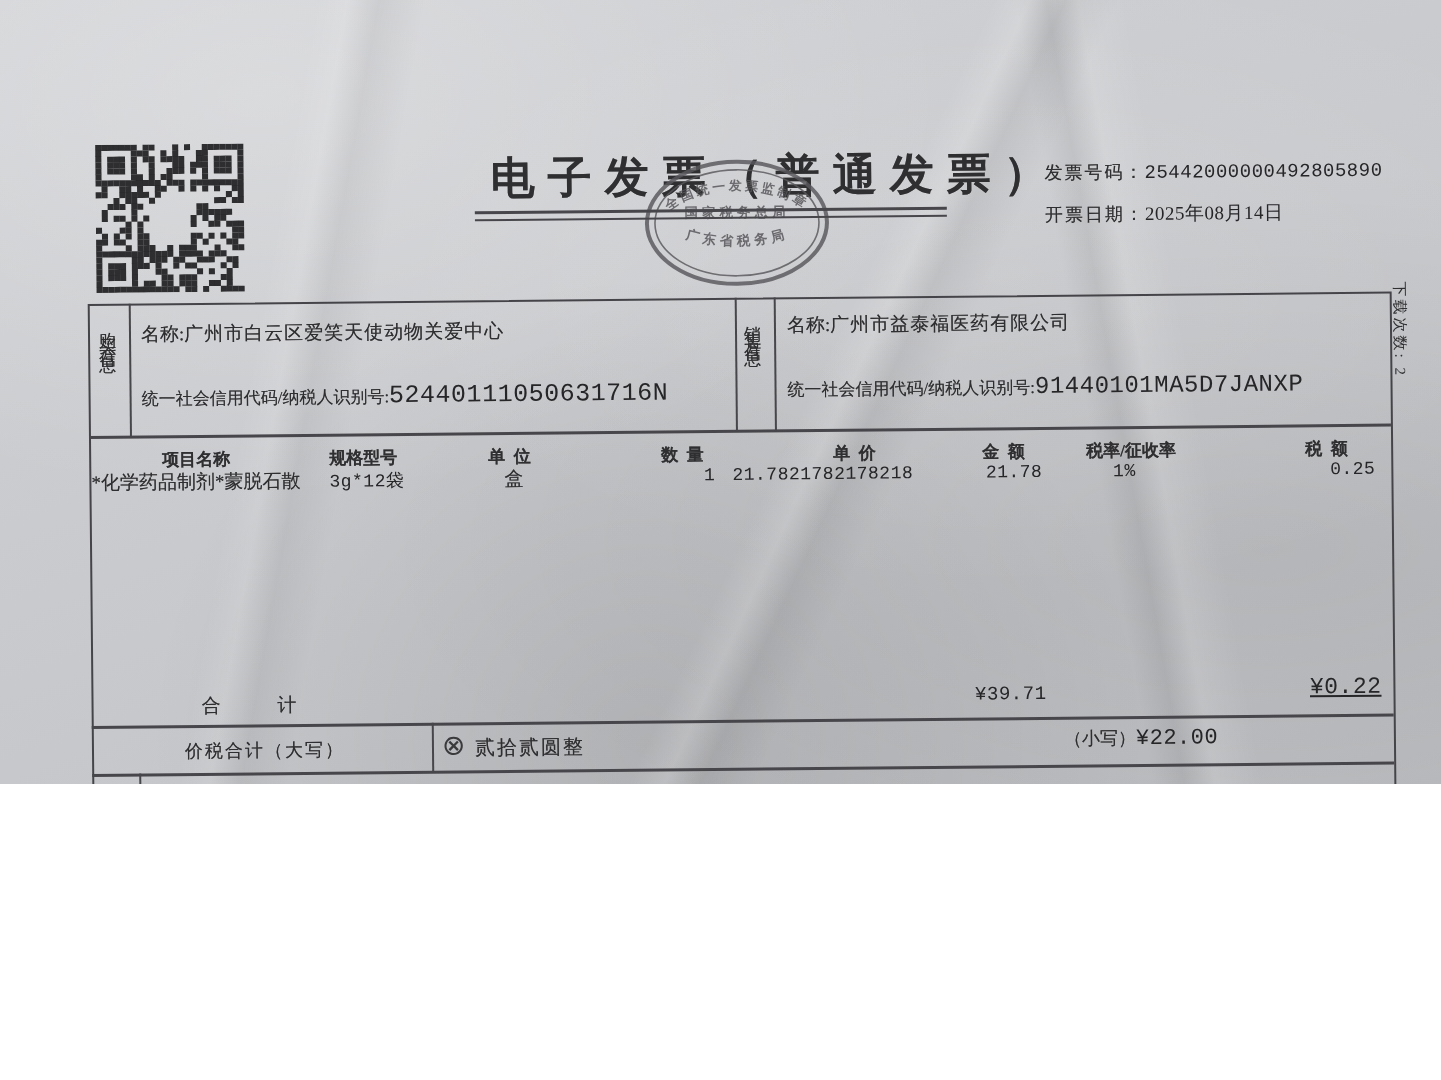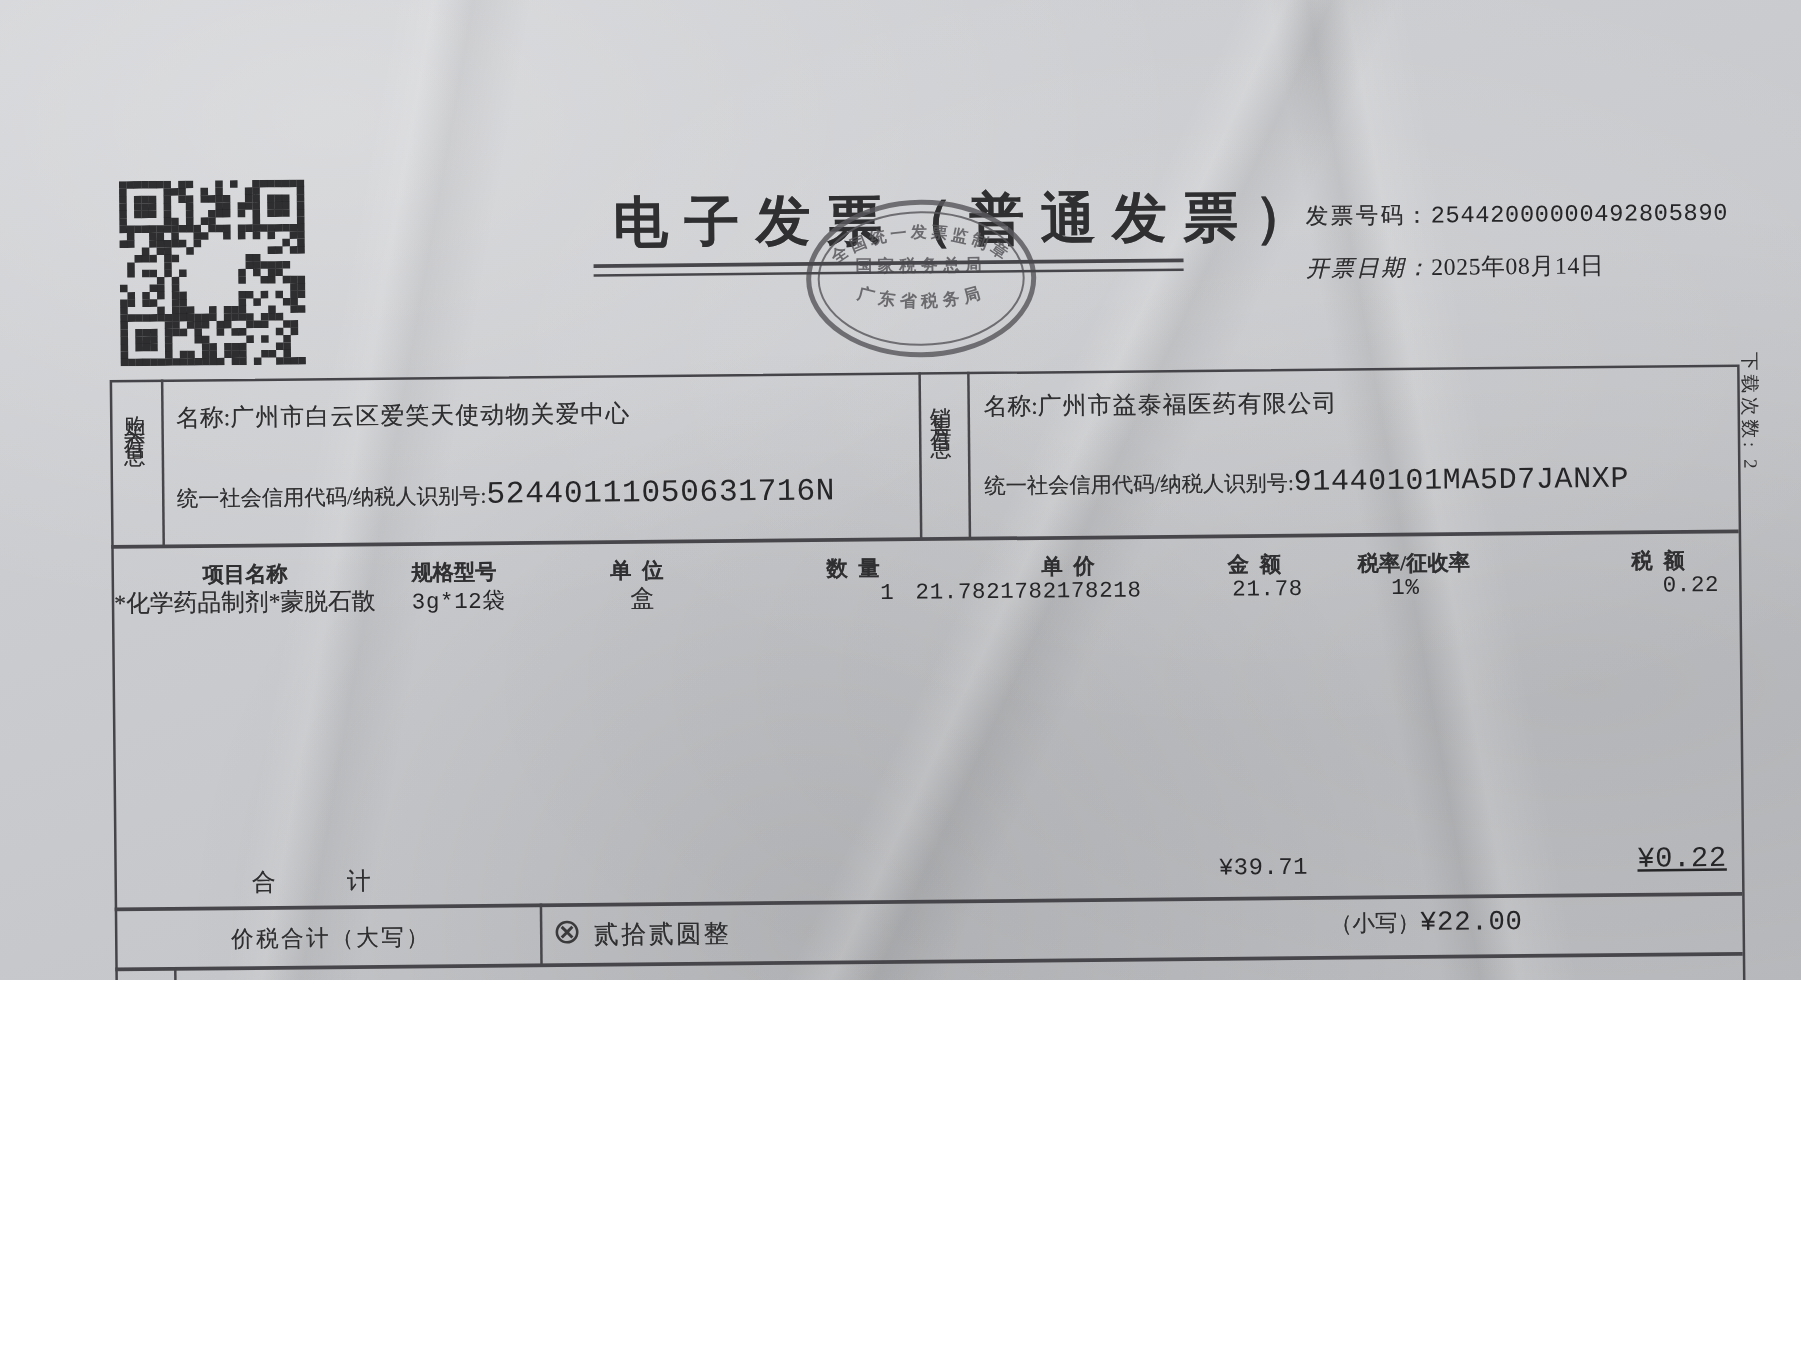--- a/index.html
+++ b/index.html
@@ -372,21 +372,21 @@
     </svg>
 
     <div class="hl" style="left:478px;top:209px;width:472px;height:3px;"></div>
     <div class="hl" style="left:478px;top:217px;width:472px;height:2px;"></div>
 
     <div class="abs baseline-row" style="left:1048px;top:164px;">
       <span class="lbl soft" style="font-size:18px;letter-spacing:2px;">发票号码：</span>
       <span class="mono num" style="font-size:19px;">25442000000492805890</span>
     </div>
     <div class="abs baseline-row" style="left:1048px;top:205px;">
-      <span class="lbl soft" style="font-size:18px;letter-spacing:2px;font-style:italic;">开票日期：</span>
+      <span class="lbl soft" style="font-size:18px;letter-spacing:2px;">开票日期：</span>
       <span class="num" style="font-size:19px;">2025年08月14日</span>
     </div>
 
     <div class="abs" style="left:1392px;top:288px;writing-mode:vertical-rl;text-orientation:sideways;font-size:15px;letter-spacing:3px;">下载次数: 2</div>
 
     <div class="tbl" style="left:90px;top:298px;width:1300px;height:592px;"></div>
     <div class="hl" style="left:90px;top:430px;width:1302px;"></div>
     <div class="hl" style="left:90px;top:720px;width:1302px;height:3px;"></div>
     <div class="hl" style="left:90px;top:768px;width:1302px;"></div>
     <div class="vl" style="left:131px;top:298px;height:134px;"></div>
@@ -424,21 +424,21 @@
     <div class="abs hdr soft" style="left:1087px;top:443px;">税率/征收率</div>
     <div class="abs hdr soft" style="left:1306px;top:443px;">税  额</div>
 
     <div class="abs soft" style="left:92px;top:464px;font-size:19px;">*化学药品制剂*蒙脱石散</div>
     <div class="abs mono num" style="left:330px;top:465px;font-size:18px;">3g*12袋</div>
     <div class="abs soft" style="left:505px;top:464px;font-size:19px;">盒</div>
     <div class="abs mono num right" style="left:640px;top:465px;width:76px;font-size:18px;">1</div>
     <div class="abs mono num" style="left:733px;top:465px;font-size:18px;">21.7821782178218</div>
     <div class="abs mono num right" style="left:950px;top:465px;width:93px;font-size:18px;">21.78</div>
     <div class="abs mono num center" style="left:1095px;top:465px;width:60px;font-size:18px;">1%</div>
-    <div class="abs mono num right" style="left:1290px;top:465px;width:86px;font-size:18px;">0.22</div>
+    <div class="abs mono num right" style="left:1290px;top:465px;width:86px;font-size:18px;">0.25</div>
 
     <div class="abs soft pre" style="left:200px;top:688px;font-size:19px;">合            计</div>
     <div class="abs mono num right" style="left:950px;top:686px;width:95px;font-size:19px;">¥39.71</div>
     <div class="abs mono num right" style="left:1290px;top:680px;width:90px;font-size:23px;text-decoration:underline;">¥0.22</div>
 
     <div class="abs soft" style="left:183px;top:734px;font-size:18px;letter-spacing:2px;">价税合计（大写）</div>
     <div class="abs" style="left:440px;top:726px;font-size:28px;font-family:'DejaVu Sans',sans-serif;color:#3a393c;">⊗</div>
     <div class="abs soft" style="left:473px;top:732px;font-size:20px;letter-spacing:2px;">贰拾贰圆整</div>
     <div class="abs baseline-row" style="left:1062px;top:730px;">
       <span class="soft" style="font-size:18px;">（小写）</span>

